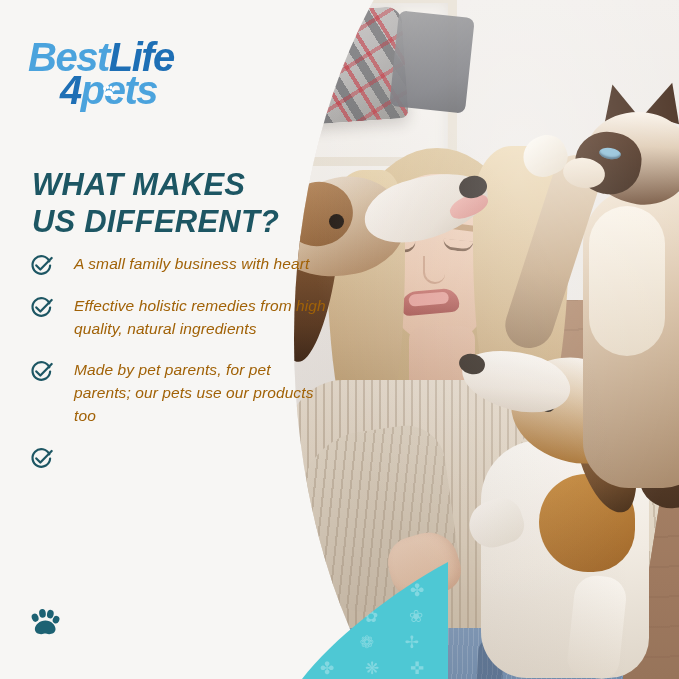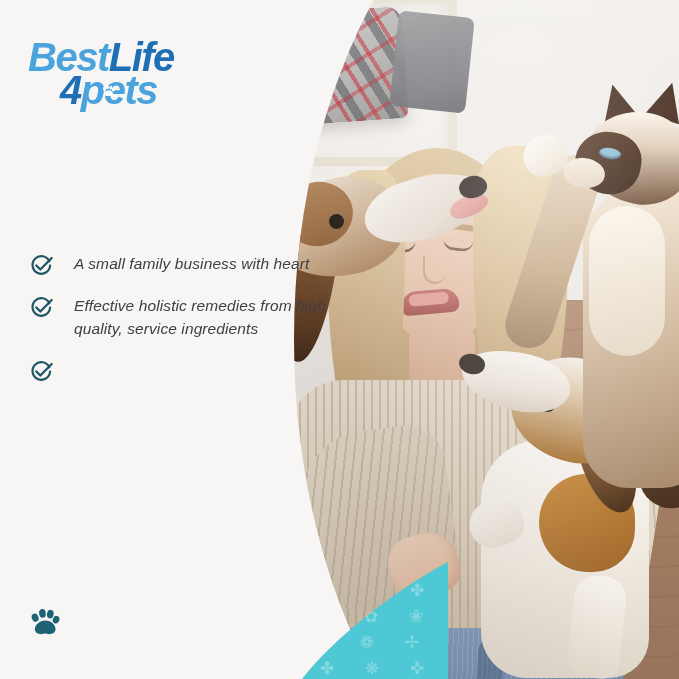--- a/index.html
+++ b/index.html
@@ -597,21 +597,21 @@
     margin-bottom: 18px;
   }
   .bullet-icon {
     flex: 0 0 auto;
     width: 23px;
     height: 23px;
     margin-right: 21px;
     margin-top: 1px;
   }
   .bullet-text {
-    color: #404040;
+    color: #a16207;
     font-size: 15.5px;
     line-height: 1.48;
     letter-spacing: .1px;
     max-width: 262px;
   }
 
   
   .footer-paw {
     position: absolute;
     left: 28px;
@@ -714,39 +714,50 @@
         <svg class="logo-paw" viewBox="0 0 24 24">
           <ellipse cx="5.2" cy="8.2" rx="2.5" ry="3.1" fill="#ffffff" transform="rotate(-18 5.2 8.2)"></ellipse>
           <ellipse cx="10.4" cy="5.6" rx="2.5" ry="3.2" fill="#ffffff" transform="rotate(-7 10.4 5.6)"></ellipse>
           <ellipse cx="16.1" cy="6.2" rx="2.5" ry="3.1" fill="#ffffff" transform="rotate(10 16.1 6.2)"></ellipse>
           <ellipse cx="20.4" cy="10.1" rx="2.4" ry="2.9" fill="#ffffff" transform="rotate(24 20.4 10.1)"></ellipse>
           <path d="M12.4 10.6c4.1 0 7.4 3.1 7.4 6.3 0 2.5-2.3 3.7-4.6 3.7-1.5 0-2.1-.5-2.9-.5s-1.5.5-3 .5c-2.3 0-4.5-1.2-4.5-3.7 0-3.2 3.5-6.3 7.6-6.3z" fill="#ffffff"></path>
         </svg>
       </div>
     </div>
 
+    <div class="headline">
+      <div>WHAT MAKES</div>
+      <div>US DIFFERENT?</div>
+    </div>
 
     <div class="bullets">
 
       <div class="bullet">
         <svg class="bullet-icon" viewBox="0 0 24 24">
           <path d="M20.2 7.6A9.2 9.2 0 1 0 21 12" fill="none" stroke="#1d5663" stroke-width="2.3" stroke-linecap="round"></path>
           <path d="M6.6 11.9l4.2 4.3L22.6 4.2" fill="none" stroke="#1d5663" stroke-width="2.3" stroke-linecap="round" stroke-linejoin="round"></path>
         </svg>
         <div class="bullet-text">A small family business with heart</div>
       </div>
 
       <div class="bullet">
         <svg class="bullet-icon" viewBox="0 0 24 24">
           <path d="M20.2 7.6A9.2 9.2 0 1 0 21 12" fill="none" stroke="#1d5663" stroke-width="2.3" stroke-linecap="round"></path>
           <path d="M6.6 11.9l4.2 4.3L22.6 4.2" fill="none" stroke="#1d5663" stroke-width="2.3" stroke-linecap="round" stroke-linejoin="round"></path>
         </svg>
-        <div class="bullet-text">Effective holistic remedies from high quality, service ingredients</div>
+        <div class="bullet-text">Effective holistic remedies from high quality, natural ingredients</div>
       </div>
 
+      <div class="bullet">
+        <svg class="bullet-icon" viewBox="0 0 24 24">
+          <path d="M20.2 7.6A9.2 9.2 0 1 0 21 12" fill="none" stroke="#1d5663" stroke-width="2.3" stroke-linecap="round"></path>
+          <path d="M6.6 11.9l4.2 4.3L22.6 4.2" fill="none" stroke="#1d5663" stroke-width="2.3" stroke-linecap="round" stroke-linejoin="round"></path>
+        </svg>
+        <div class="bullet-text">Made by pet parents, for pet parents; our pets use our products too</div>
+      </div>
 
 
       <div class="bullet">
         <svg class="bullet-icon" viewBox="0 0 24 24">
           <path d="M20.2 7.6A9.2 9.2 0 1 0 21 12" fill="none" stroke="#1d5663" stroke-width="2.3" stroke-linecap="round"></path>
           <path d="M6.6 11.9l4.2 4.3L22.6 4.2" fill="none" stroke="#1d5663" stroke-width="2.3" stroke-linecap="round" stroke-linejoin="round"></path>
         </svg>
       </div>
 
     </div>

